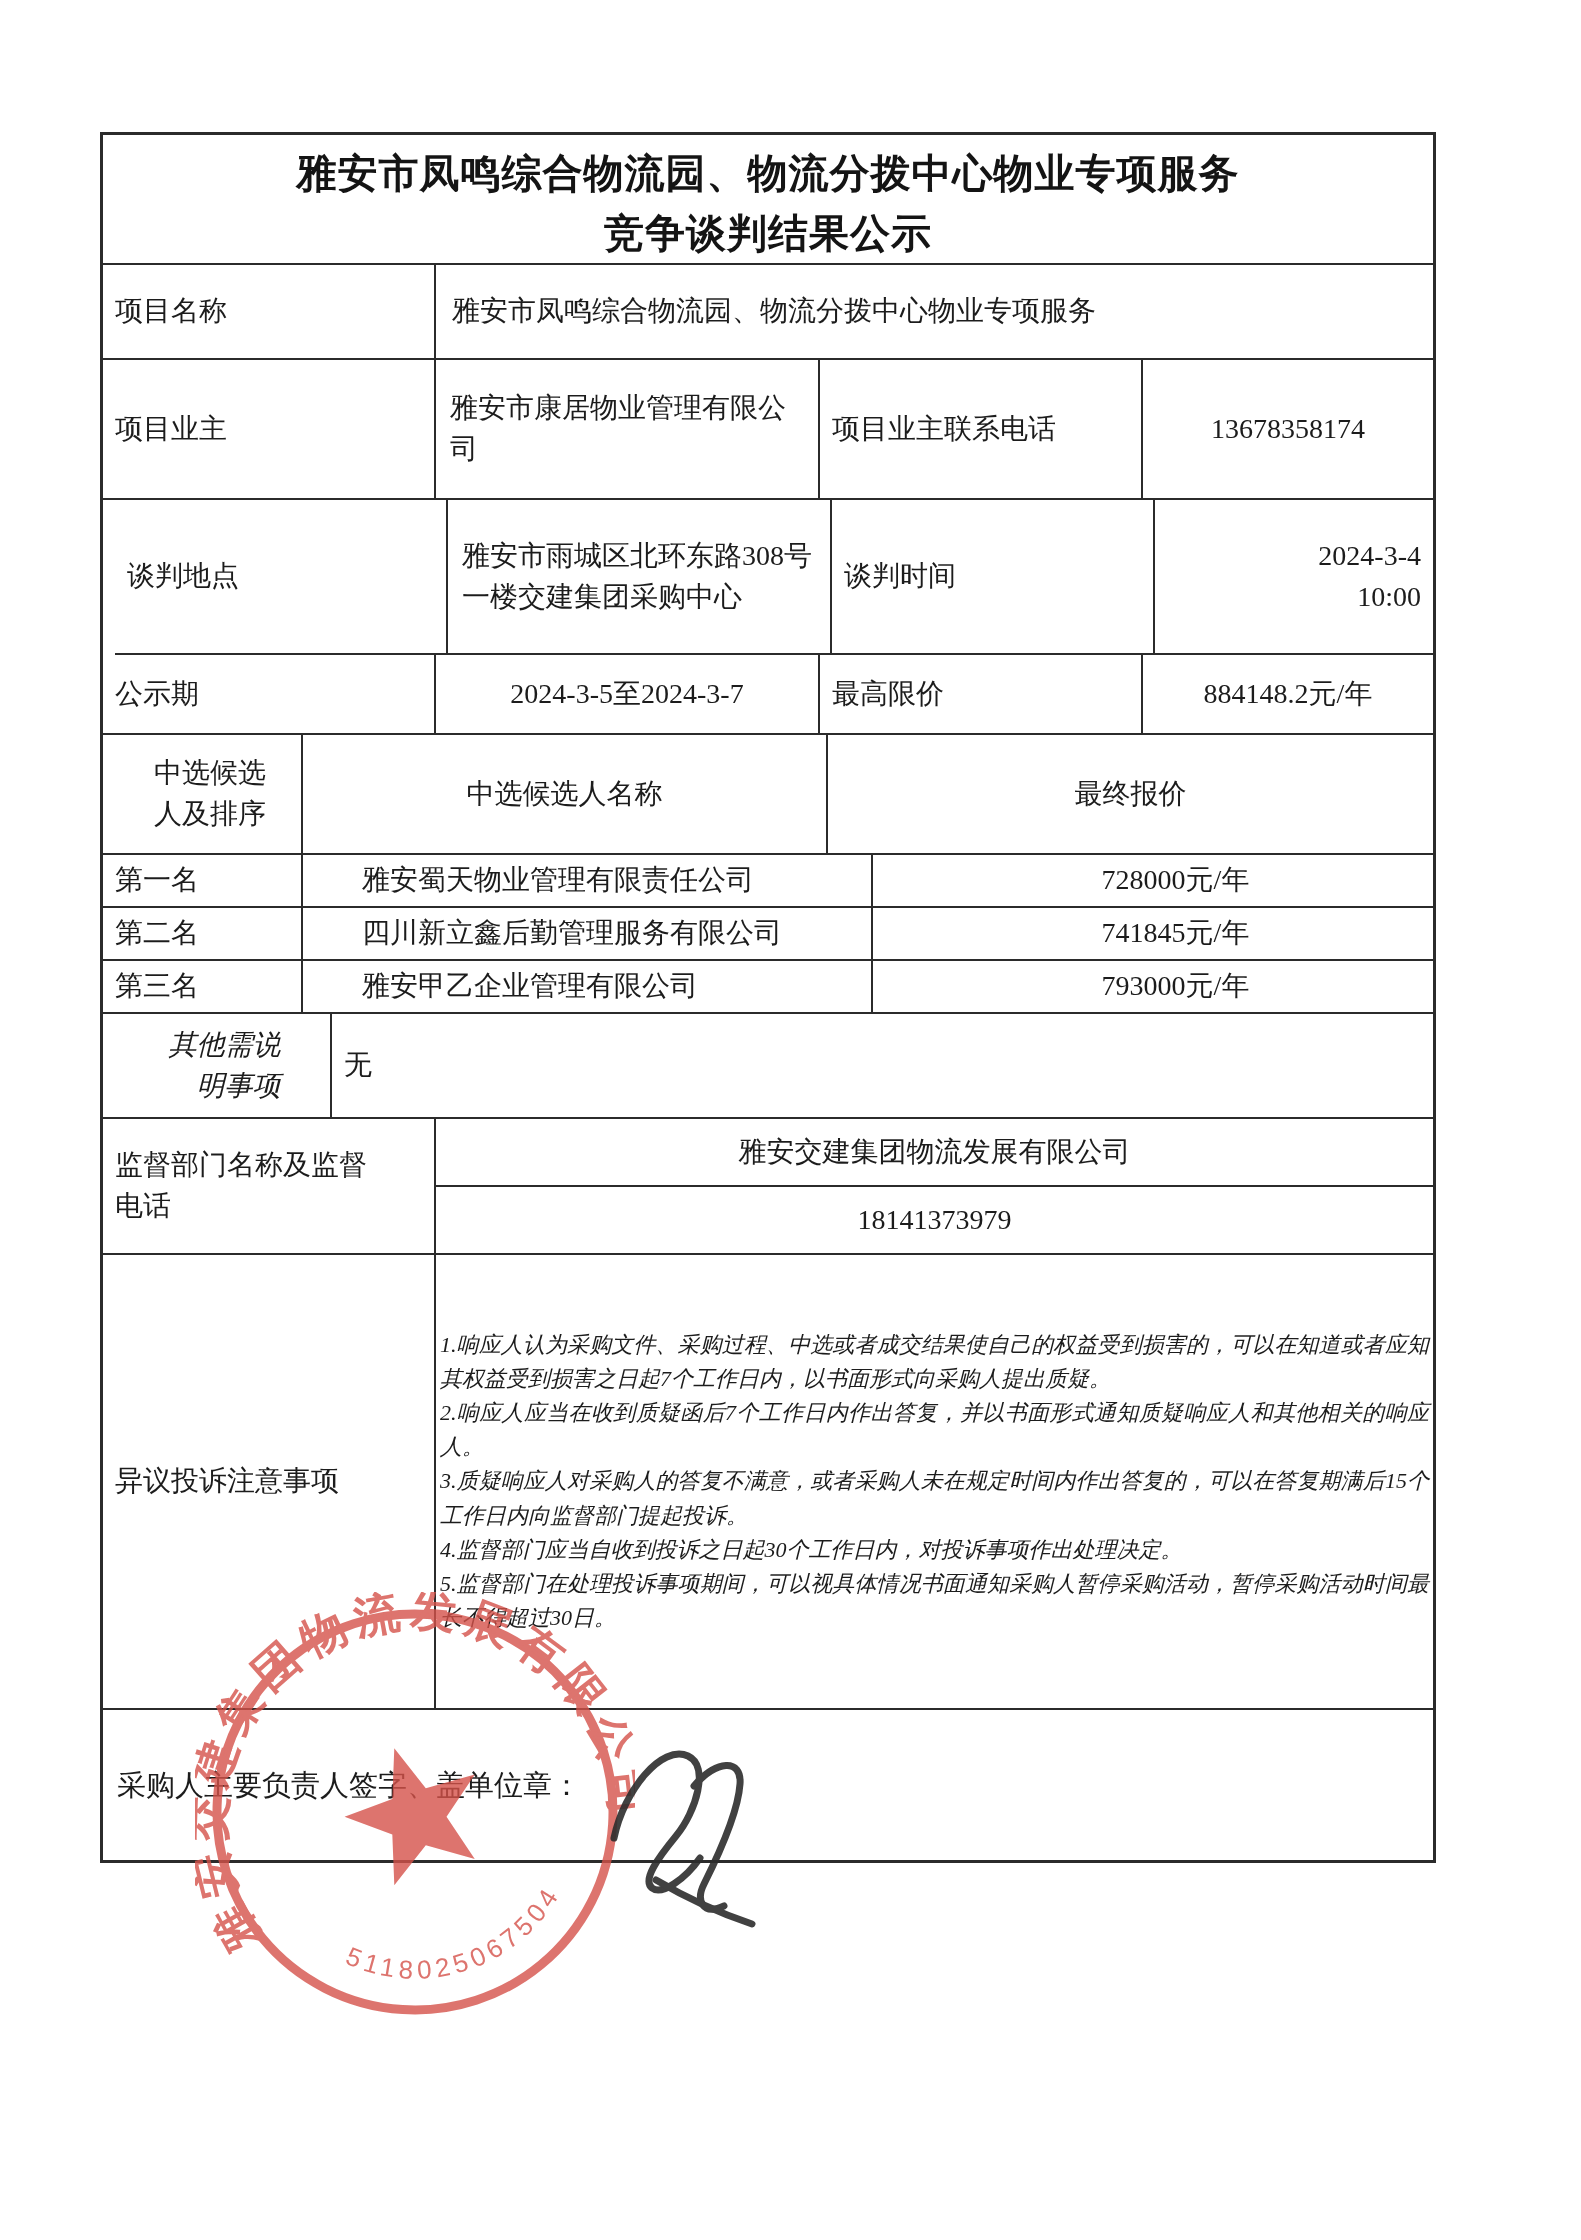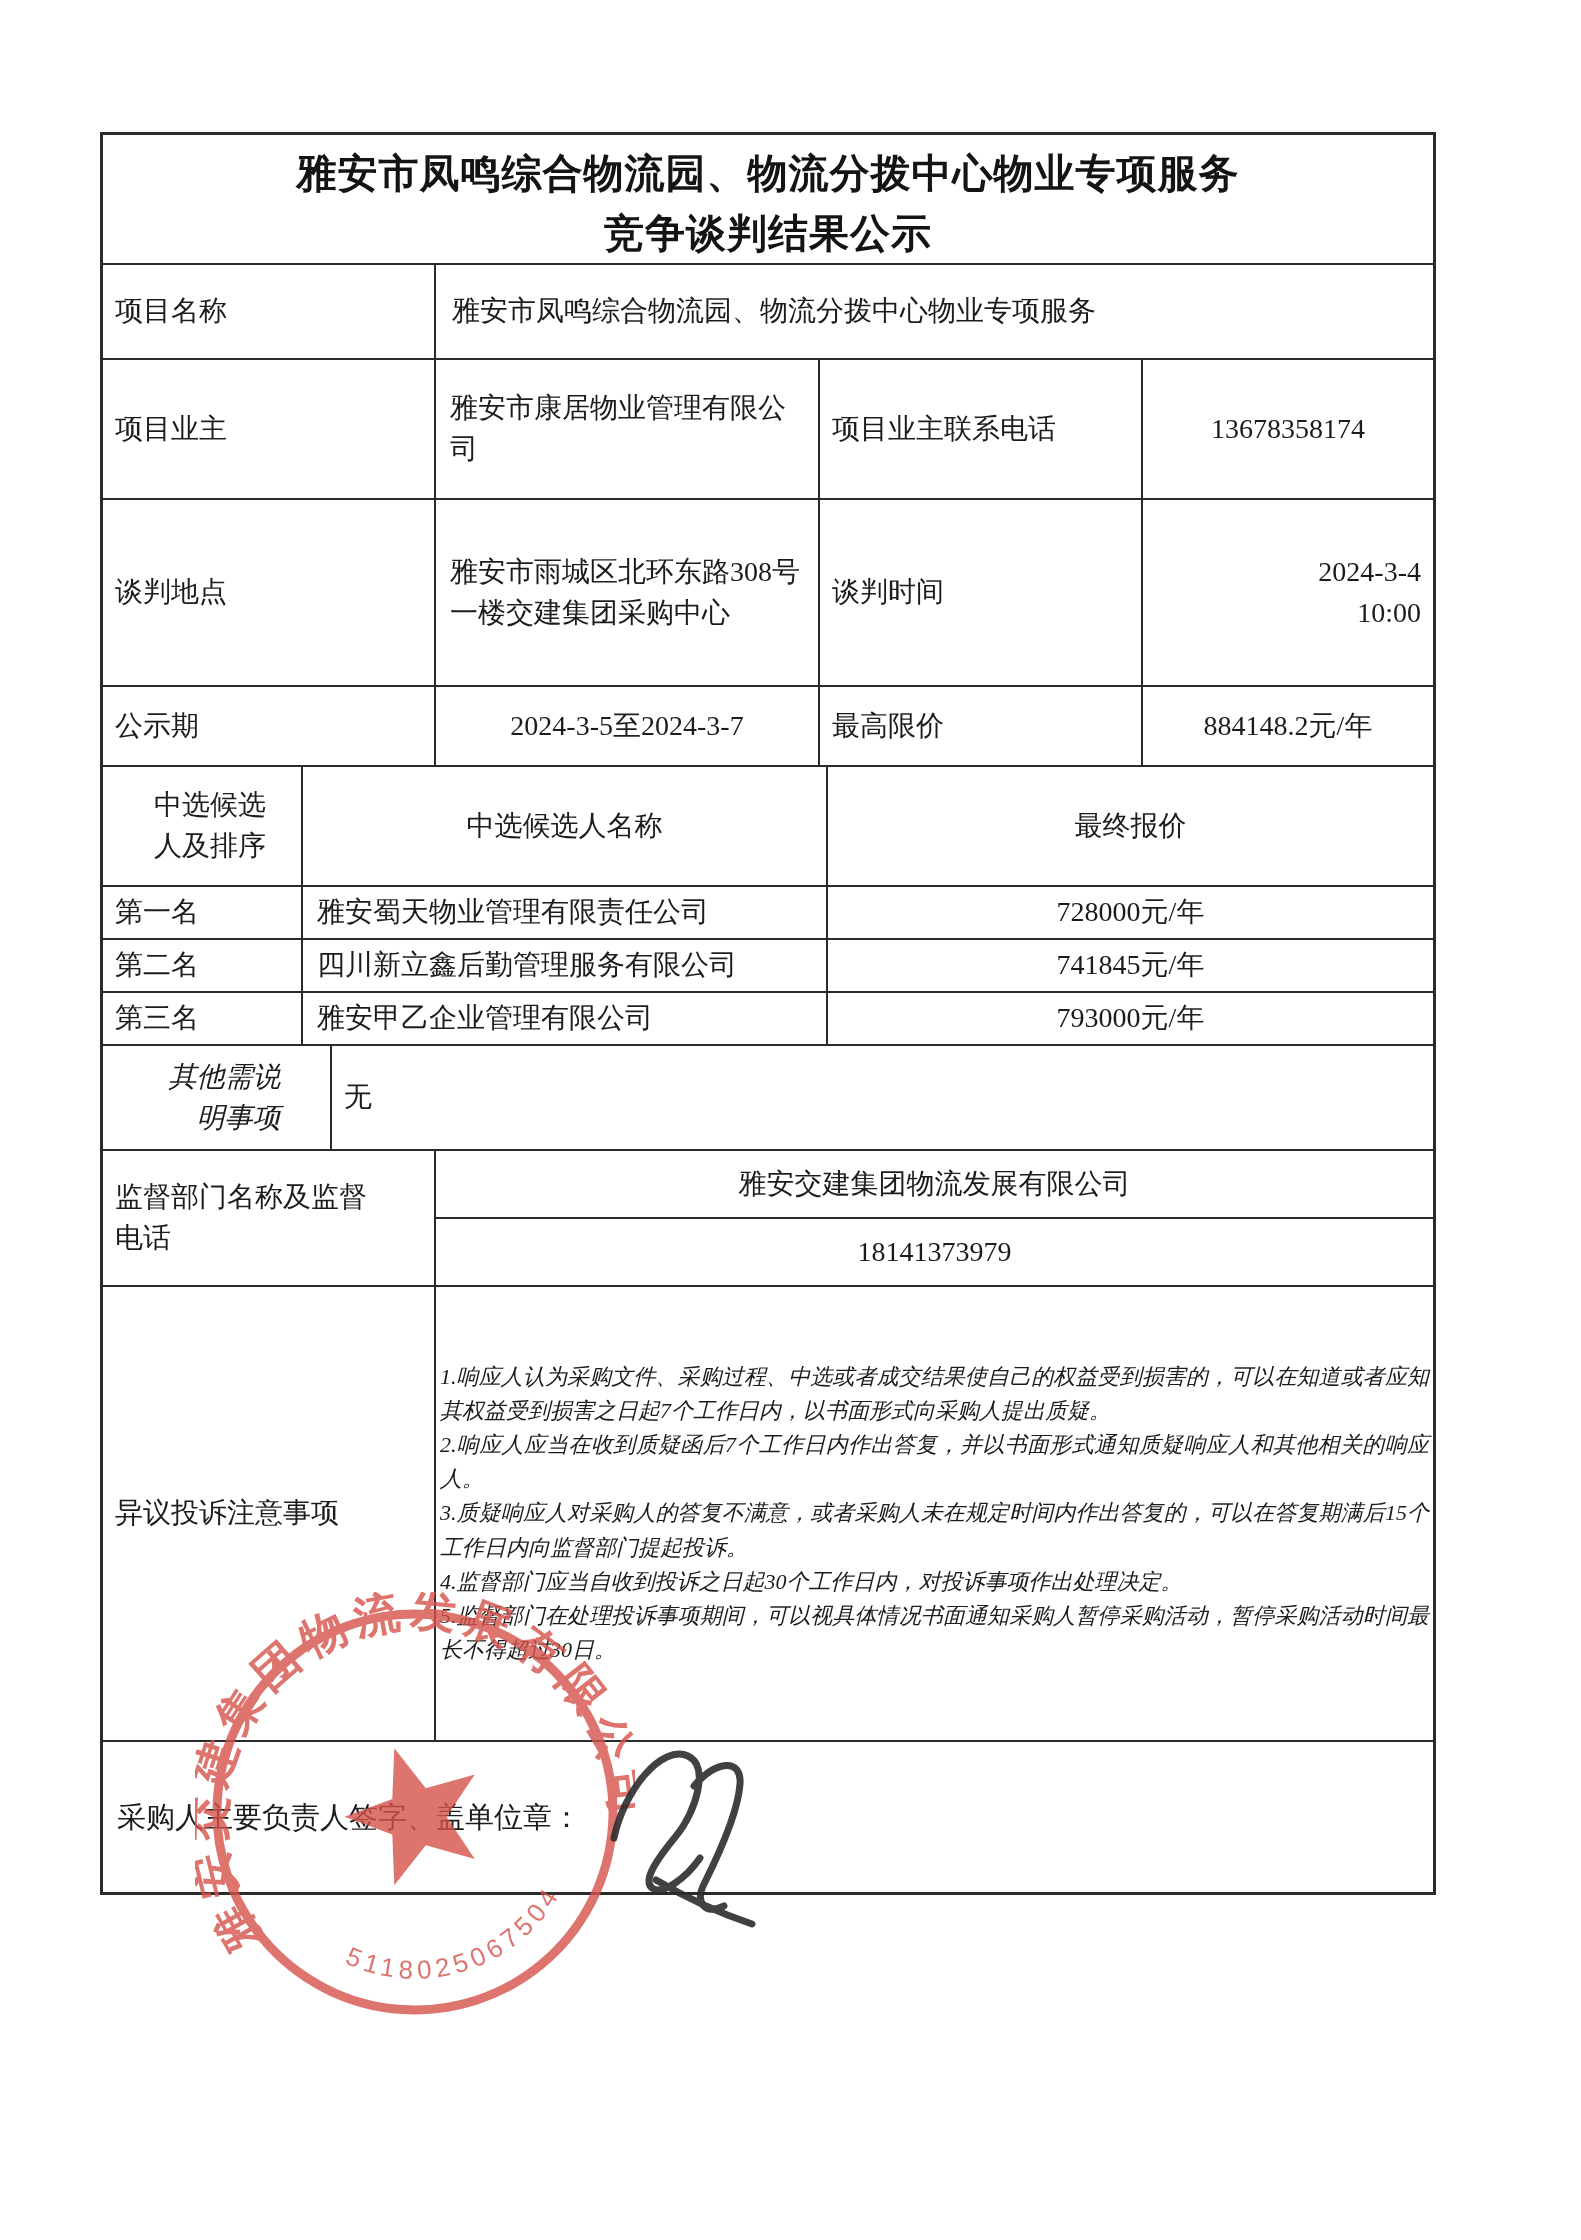--- a/index.html
+++ b/index.html
@@ -21,24 +21,24 @@
   }
   .cell:last-child { border-right:none; }
   .center { justify-content:center; text-align:center; }
   .col { flex-direction:column; justify-content:center;align-items:flex-end; }
   .flex1 { flex:1; }
 
   
   .r-title { height:130px; display:block; border-bottom:2px solid #2b2b2b; }
   .r-name  { height:95px; }
   .r-owner { height:140px; }
-  .r-place { height:187px; }
+  .r-place { height:155px;margin-left:12px; }
   .r-period{ height:80px; }
   .r-chead { height:120px; }
-  .r-rank  { height:53px; }
+  .r-rank  { height:53px;gap:45px; }
   .r-other { height:105px; }
   .r-superv{ height:136px; }
   .r-object{ height:455px; }
   .r-sign  { height:150px; }
 
   
   .w-label  { width:333px; }
   .w-val2   { width:384px; }
   .w-label2 { width:323px; }
   .w-rank   { width:200px; }

